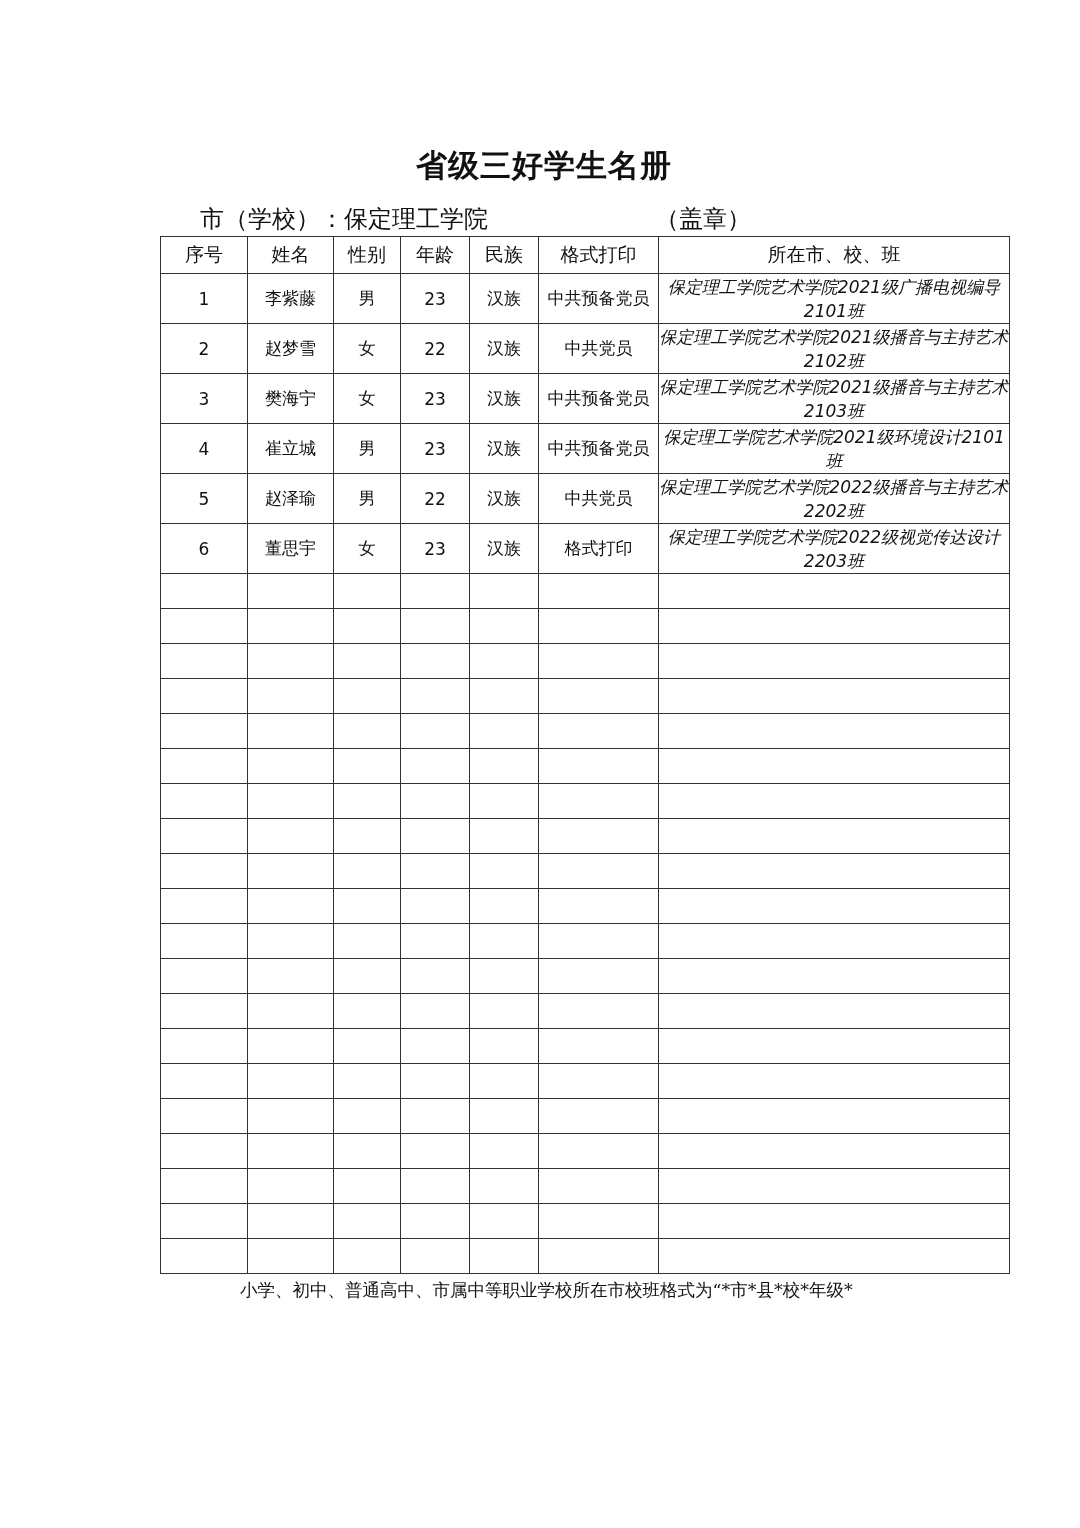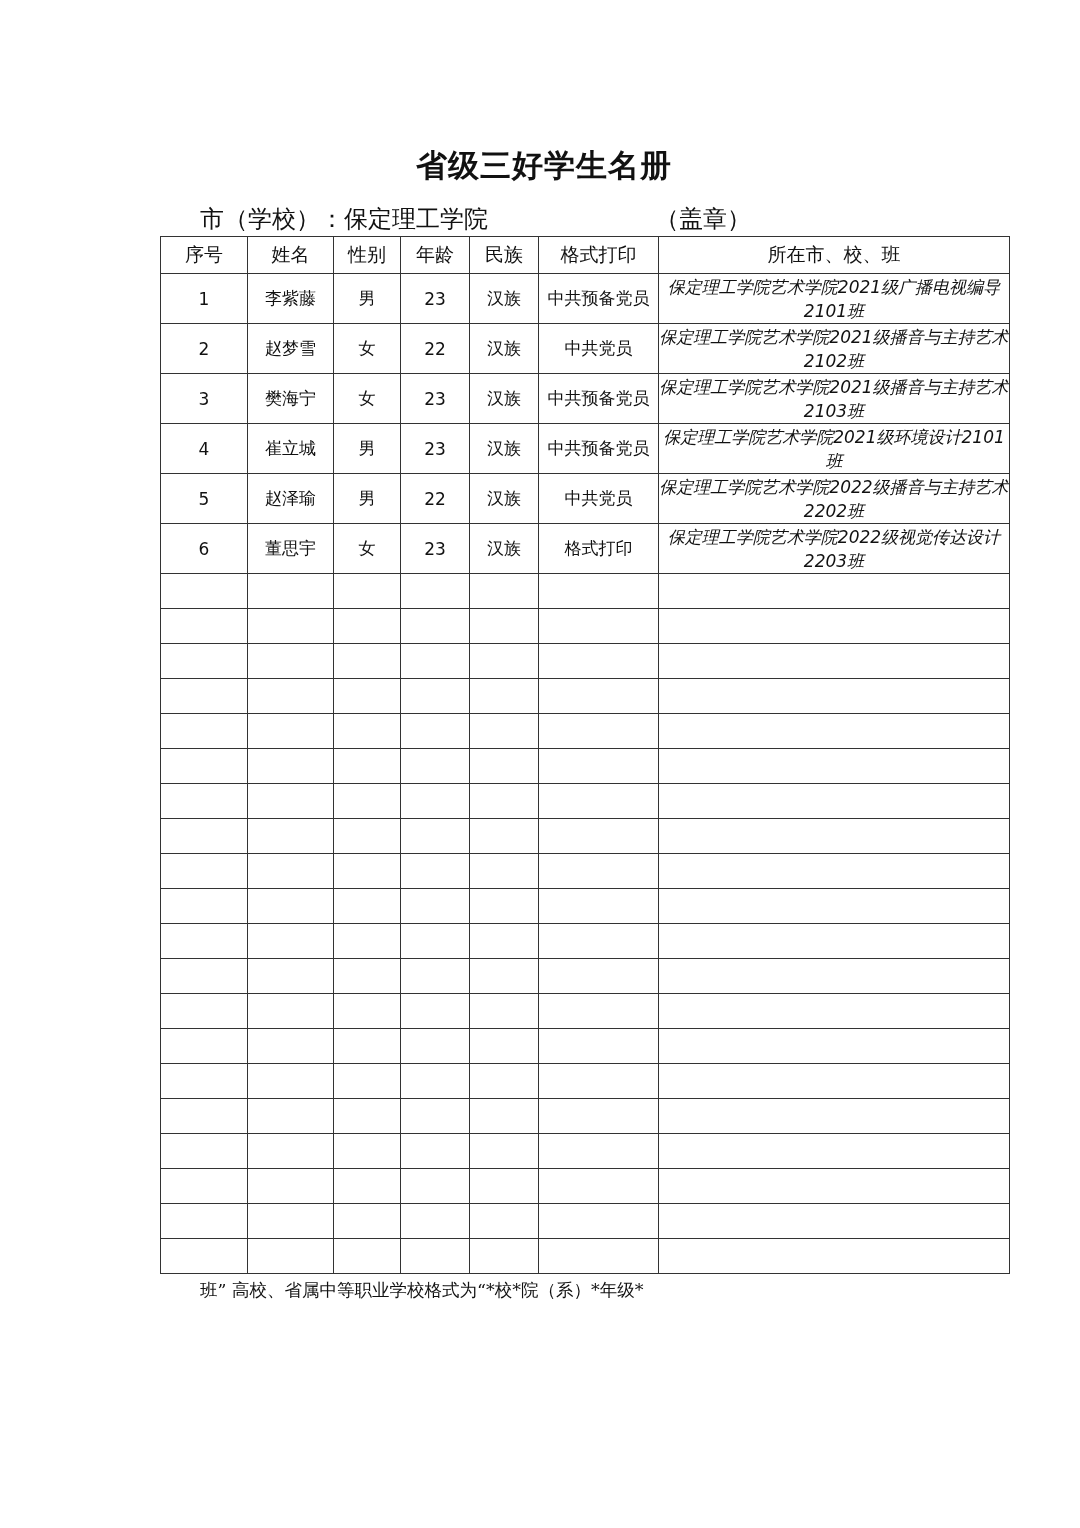--- a/index.html
+++ b/index.html
@@ -295,14 +295,14 @@
         <td></td>
         <td></td>
         <td></td>
         <td></td>
         <td></td>
       </tr>
     </tbody>
 </table>
 
 <div class="notes">
-  <div class="n3">班” 高校、省属中等职业学校格式为“*校*院（系）*年级*</div>
+  <div class="n2">小学、初中、普通高中、市属中等职业学校所在市校班格式为“*市*县*校*年级*</div>
 </div>
 
 </body></html>

